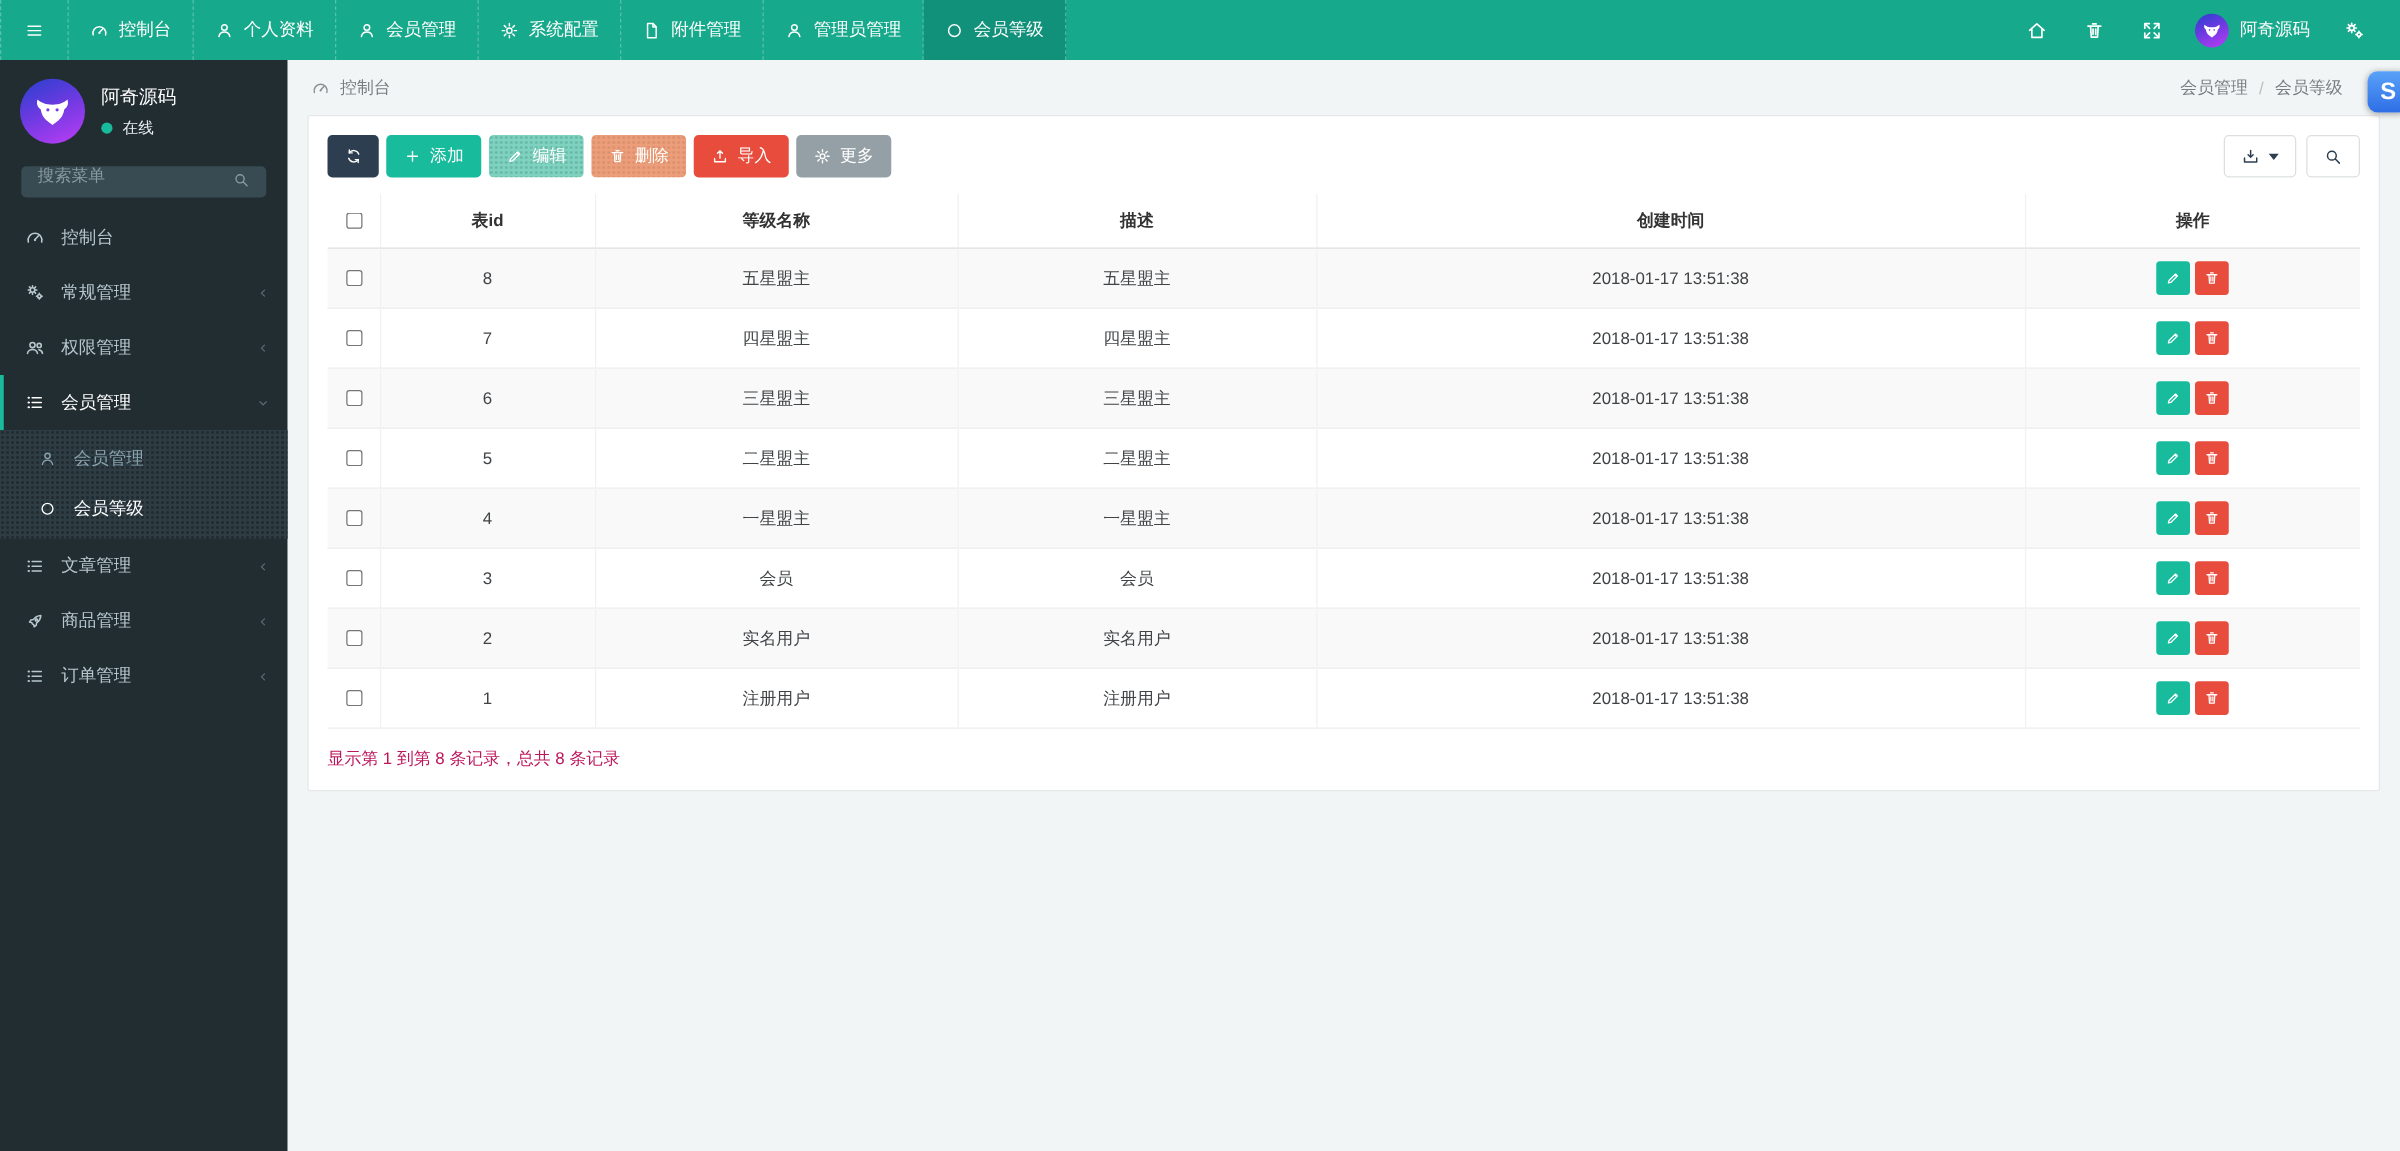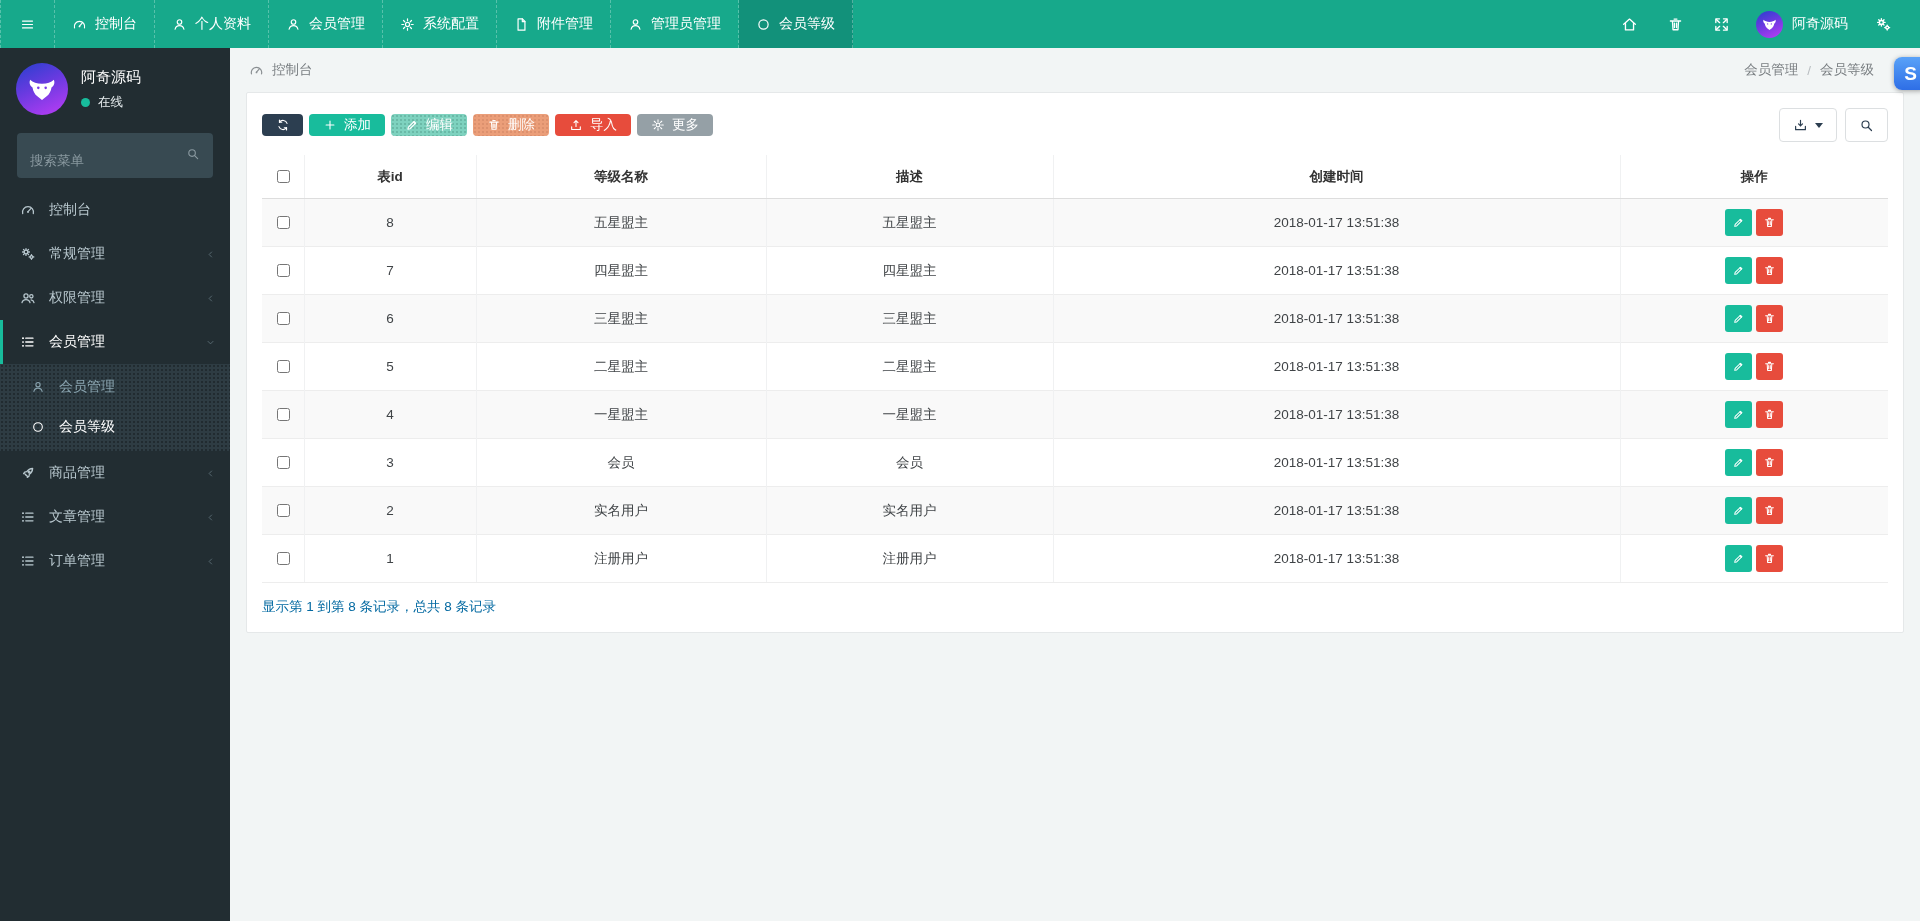--- a/index.html
+++ b/index.html
@@ -32,21 +32,21 @@
 
   
   .sidebar{position:absolute;top:48px;left:0;bottom:0;width:230px;background:#222d32;
            color:#b8c7ce;z-index:20;}
   .user-panel{display:flex;align-items:center;gap:13px;padding:15px 14px 12px 16px;}
   .up-name{color:#fff;font-size:15px;margin-bottom:7px;}
   .up-status{display:flex;align-items:center;gap:8px;font-size:12.5px;color:#e8eef0;}
   .dot{width:9px;height:9px;border-radius:50%;background:#18bc9c;}
   .side-search{margin:6px 17px 10px;display:flex;align-items:center;background:#384a52;border-radius:4px;}
   .side-search input{flex:1;min-width:0;background:transparent;border:0;outline:none;
-        color:#d4dde1;font-size:13.5px;padding:20px 0 10px 13px;font-family:inherit;}
+        color:#d4dde1;font-size:13.5px;padding:0 0 10px 13px;font-family:inherit;}
   .side-search input::placeholder{color:#89989f;}
   .side-search button{background:transparent;border:0;color:#8b9aa1;padding:0 13px;cursor:pointer;}
   .side-search svg{width:14px;height:14px;display:block;}
   .menu{list-style:none;margin:8px 0 0;padding:0;font-size:14px;}
   .menu-item{display:flex;align-items:center;gap:13px;padding:13px 14px 13px 16px;
              border-left:3px solid transparent;cursor:pointer;}
   .menu-item .mi-icon{width:17px;display:flex;justify-content:center;}
   .menu-item svg{width:16px;height:16px;}
   .mi-label{flex:1;}
   .mi-chev{color:#5e7078;}
@@ -68,21 +68,21 @@
   .crumbs{display:flex;align-items:center;gap:9px;padding-right:26px;}
   .crumb-sep{color:#b9bec1;}
   .float-widget{position:absolute;top:9px;right:-7px;width:33px;height:33px;border-radius:8px;
         background:linear-gradient(180deg,#59a2f8,#2e6ee6);color:#fff;font-weight:bold;
         display:flex;align-items:center;justify-content:center;font-size:19px;
         box-shadow:0 1px 5px rgba(0,0,0,.35);cursor:pointer;z-index:40;}
 
   .panel{margin:2px 16px;background:#fff;border:1px solid #e5e8e9;border-radius:2px;
          padding:15px 15px 16px;}
   .toolbar{display:flex;align-items:center;margin-bottom:13px;}
-  .btn{display:inline-flex;align-items:center;gap:7px;height:22px;padding:0 14px;border:0;
+  .btn{display:inline-flex;align-items:center;gap:7px;height:34px;padding:0 14px;border:0;
        border-radius:4px;color:#fff;font-size:13.5px;margin-right:6px;cursor:pointer;
        font-family:inherit;white-space:nowrap;}
   .btn svg{width:14px;height:14px;}
   .btn-refresh{background:#2c3e50;width:41px;justify-content:center;padding:0;}
   .btn-add{background:#18bc9c;}
   .btn-edit{background-color:#7ed2bf;color:#fff;
        background-image:radial-gradient(rgba(0,60,45,.16) 1px,transparent 1.3px);background-size:4px 4px;}
   .btn-del{background-color:#eb9e79;
        background-image:radial-gradient(rgba(90,25,10,.10) 1px,transparent 1.3px);background-size:4px 4px;}
   .btn-import{background:#e74c3c;}
@@ -102,21 +102,21 @@
   .grid td:first-child{border-left:none;}
   .grid tbody tr:nth-child(odd){background:#f9f9f9;}
   .grid tbody tr:last-child td{border-bottom:1px solid #ededed;}
   .grid .link-cell{}
   .grid input[type=checkbox]{width:13px;height:13px;cursor:pointer;}
   .act{display:inline-flex;align-items:center;justify-content:center;width:27px;height:27px;
        border-radius:3px;color:#fff;margin:0 2px;cursor:pointer;border:0;}
   .act svg{width:13px;height:13px;}
   .act-edit{background:#18bc9c;}
   .act-del{background:#e74c3c;}
-  .summary{margin-top:15px;color:#0369a1;font-size:13.5px;}
+  .summary{margin-top:15px;color:#be185d;font-size:13.5px;}
 </style>
 </head>
 <body>
 
 <div class="app">
 
   <header class="topbar">
     <nav class="topnav" id="topnav">
       <div class="nav-item hamburger">
         <span style="display: inline-flex;">
@@ -352,41 +352,41 @@
                 </span>
                 <span class="mi-label">会员等级</span>
               </div>
             </li>
           </ul>
         </li>
         <li>
           <div class="menu-item">
             <span class="mi-icon" style="display: inline-flex;">
               <svg viewBox="0 0 24 24" fill="none" stroke="currentColor" stroke-width="1.9" stroke-linecap="round" stroke-linejoin="round">
-                <path d="M19 5c-4 .3-7 2-9 5l-3 .6L5.4 13l2.6.5c.3 1.3 1.3 2.3 2.5 2.6l.5 2.5 2.4-1.6.6-3c3-2 4.7-5 5-9z"></path>
-                <circle cx="13.6" cy="10.4" r="1.3"></circle>
-              </svg>
-            </span>
-            <span class="mi-label">商品管理</span>
+                <path d="M8.6 6.3h10.9M8.6 12h10.9M8.6 17.7h10.9"></path>
+                <path stroke-width="2.6" d="M4.3 6.3h.4M4.3 12h.4M4.3 17.7h.4"></path>
+              </svg>
+            </span>
+            <span class="mi-label">文章管理</span>
             <span class="mi-chev" style="display: inline-flex;">
               <svg viewBox="0 0 24 24" fill="none" stroke="currentColor" stroke-width="1.9" stroke-linecap="round" stroke-linejoin="round">
                 <path d="M14.4 6.6L9 12l5.4 5.4"></path>
               </svg>
             </span>
           </div>
         </li>
         <li>
           <div class="menu-item">
             <span class="mi-icon" style="display: inline-flex;">
               <svg viewBox="0 0 24 24" fill="none" stroke="currentColor" stroke-width="1.9" stroke-linecap="round" stroke-linejoin="round">
-                <path d="M8.6 6.3h10.9M8.6 12h10.9M8.6 17.7h10.9"></path>
-                <path stroke-width="2.6" d="M4.3 6.3h.4M4.3 12h.4M4.3 17.7h.4"></path>
-              </svg>
-            </span>
-            <span class="mi-label">文章管理</span>
+                <path d="M19 5c-4 .3-7 2-9 5l-3 .6L5.4 13l2.6.5c.3 1.3 1.3 2.3 2.5 2.6l.5 2.5 2.4-1.6.6-3c3-2 4.7-5 5-9z"></path>
+                <circle cx="13.6" cy="10.4" r="1.3"></circle>
+              </svg>
+            </span>
+            <span class="mi-label">商品管理</span>
             <span class="mi-chev" style="display: inline-flex;">
               <svg viewBox="0 0 24 24" fill="none" stroke="currentColor" stroke-width="1.9" stroke-linecap="round" stroke-linejoin="round">
                 <path d="M14.4 6.6L9 12l5.4 5.4"></path>
               </svg>
             </span>
           </div>
         </li>
         <li>
           <div class="menu-item">
             <span class="mi-icon" style="display: inline-flex;">

